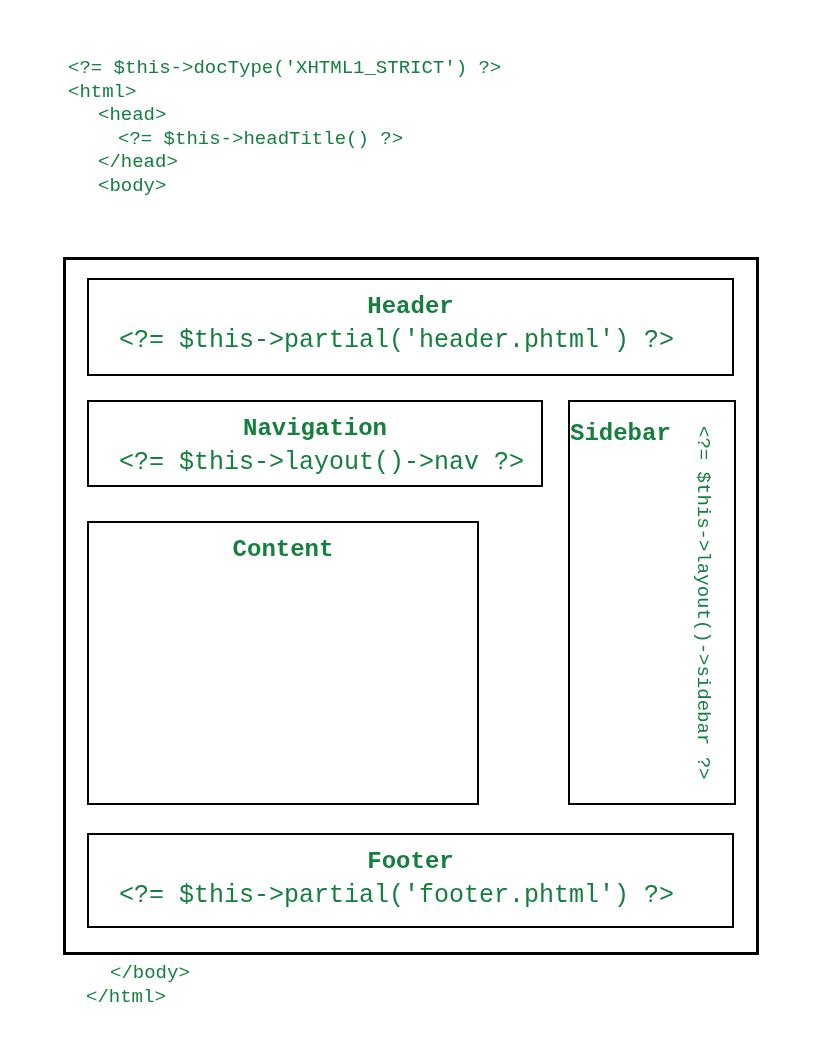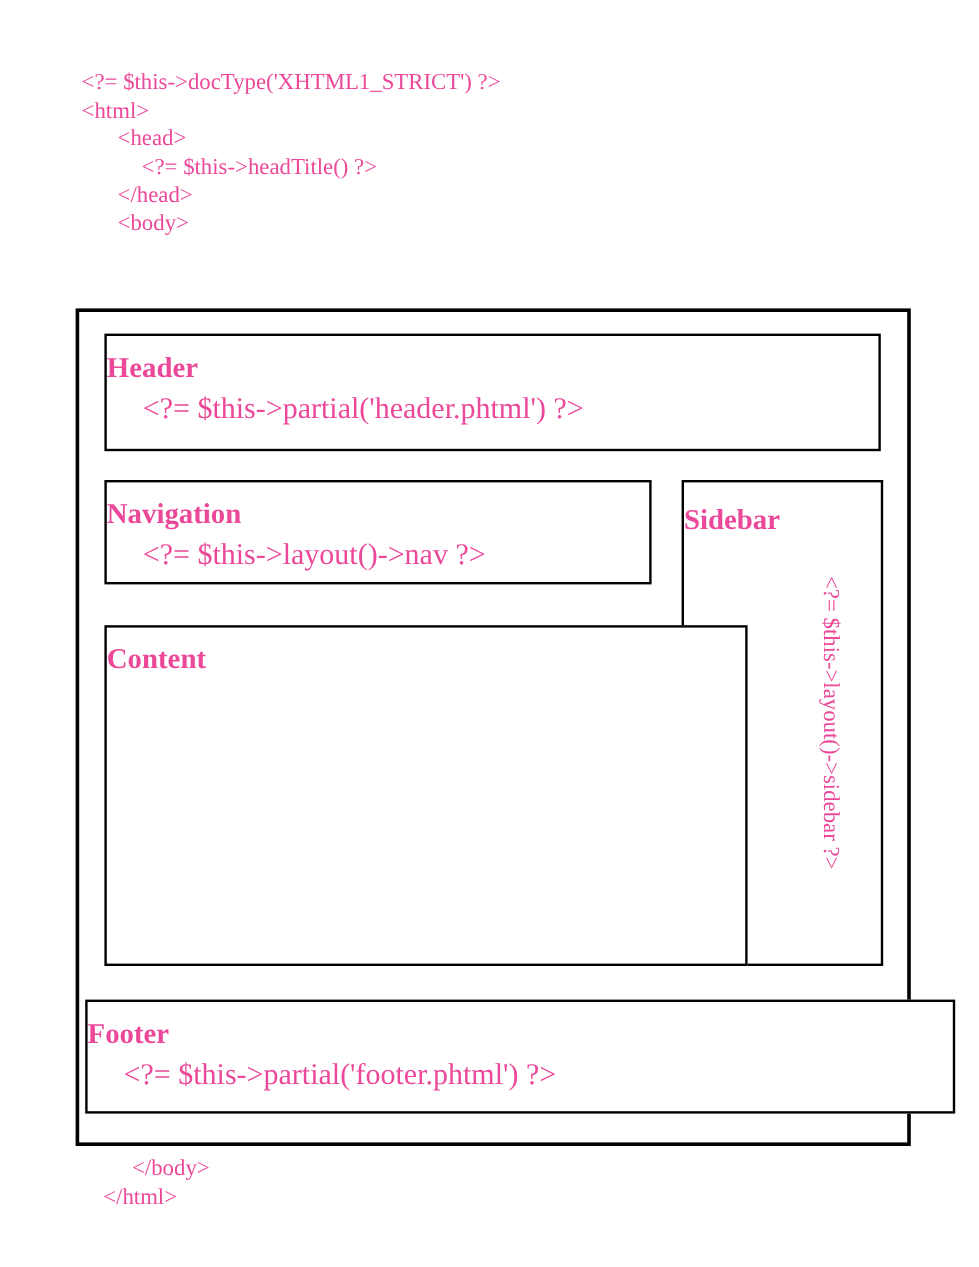--- a/index.html
+++ b/index.html
@@ -2,22 +2,22 @@
 <html><head>
 <meta charset="utf-8">
 <style>
   * { margin: 0; padding: 0; box-sizing: border-box; }
   html, body { background: #ffffff; }
   .page {
     position: relative;
     width: 816px;
     height: 1056px;
     background: #ffffff;
-    color: #ec4899;
-    font-family: Liberation Serif, serif;
+    color: #15803d;
+    font-family: Liberation Mono, monospace;
     overflow: hidden;
   }
   .code-block { position: absolute; }
   .code-line {
     font-size: 19px;
     line-height: 23.5px;
     white-space: pre;
   }
   .ind-1 { padding-left: 30px; }
   .ind-2 { padding-left: 50px; }
@@ -33,25 +33,25 @@
     border: 3px solid #000000;
   }
   .lbox {
     position: absolute;
     border: 2px solid #000000;
     background: #ffffff;
   }
   .header-box    { left: 21px;  top: 18px;  width: 647px; height: 98px;  }
   .nav-box       { left: 21px;  top: 140px; width: 456px; height: 87px;  }
   .sidebar-box   { left: 502px; top: 140px; width: 168px; height: 405px; display: flex; }
-  .content-box   { left: 21px;  top: 261px; width: 536px; height: 284px; }
-  .footer-box    { left: 5px;  top: 573px; width: 725px; height: 95px;  }
+  .content-box   { left: 21px;  top: 261px; width: 392px; height: 284px; }
+  .footer-box    { left: 21px;  top: 573px; width: 647px; height: 95px;  }
 
   .box-title {
-    text-align: left;
+    text-align: center;
     font-weight: bold;
     font-size: 24px;
     line-height: 28px;
     margin-top: 13px;
   }
   .sidebar-box .box-title { margin-top: 18px; }
   .box-code {
     font-size: 25px;
     line-height: 23px;
     margin-top: 8px;

